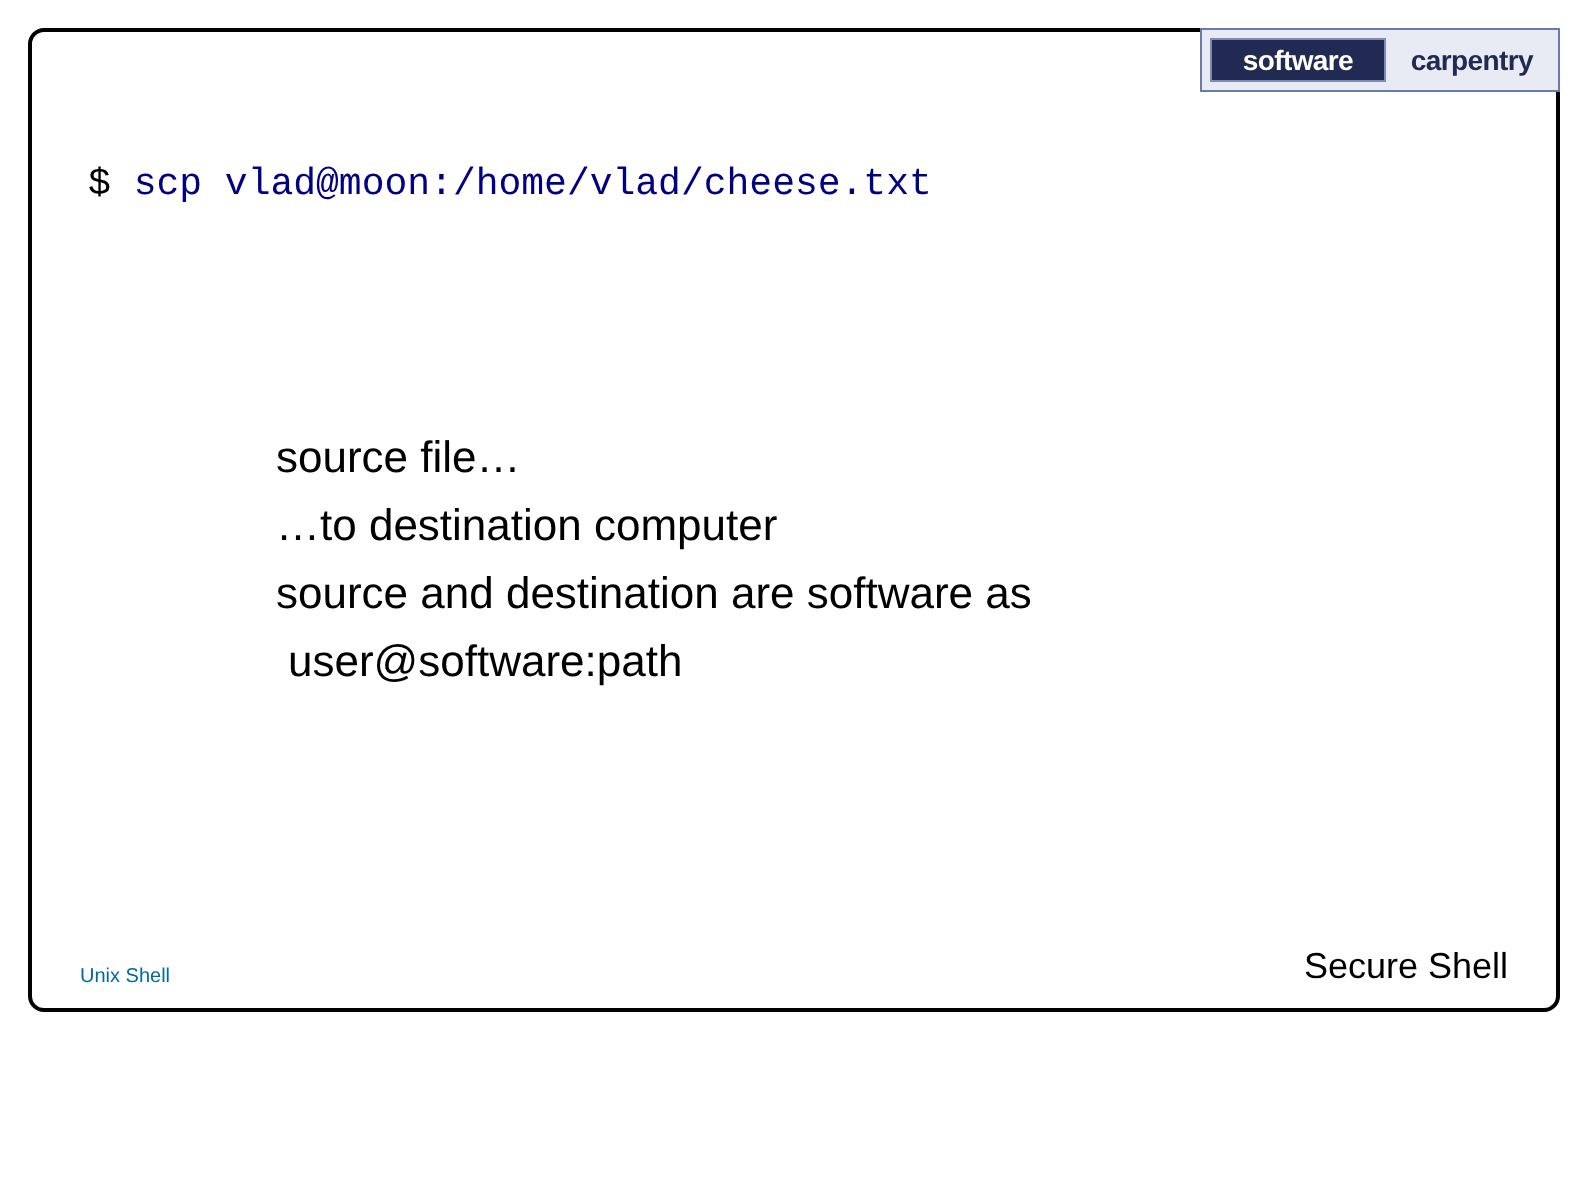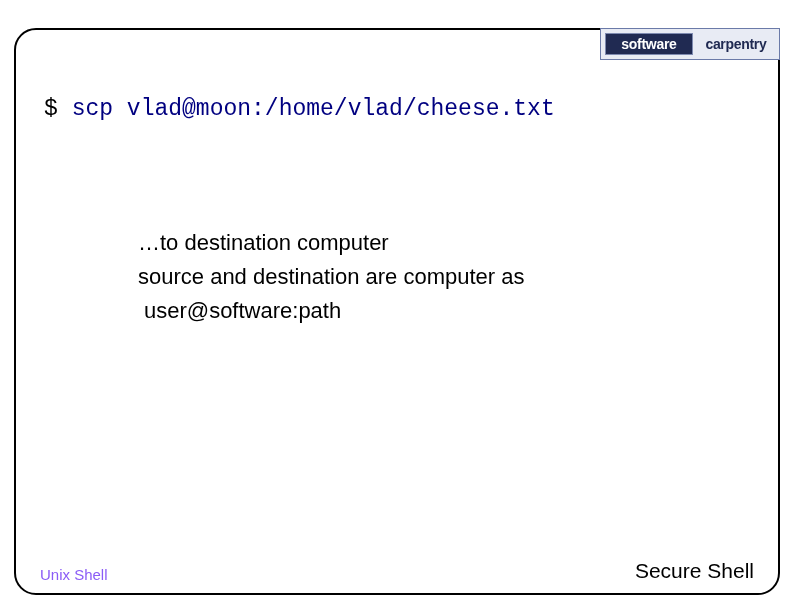--- a/index.html
+++ b/index.html
@@ -2,25 +2,25 @@
 <html><head>
 <meta charset="utf-8">
 <style>
   * { box-sizing: border-box; margin: 0; padding: 0; }
   html, body { width: 794px; height: 595px; overflow: hidden; background: #fff; }
   body { font-family: Arial, Helvetica, sans-serif; position: relative; }
 
   .slide {
     position: absolute;
     left: 14px;
-    top: 28px;
+    top: 14px;
     width: 766px;
-    height: 567px;
+    height: 492px;
     border: 2px solid #000;
-    border-radius: 22px;
+    border-radius: 8px;
     background: #fff;
   }
 
   .logo-box {
     position: absolute;
     top: -2px;
     right: -2px;
     width: 180px;
     height: 32px;
     border: 1px solid #6b7aa8;
@@ -55,21 +55,21 @@
     justify-content: center;
     letter-spacing: -0.3px;
     text-align: right;
   }
 
   .cmd {
     position: absolute;
     left: 28px;
     top: 62px;
     font-family: "Courier New", Courier, monospace;
-    font-size: 23px;
+    font-size: 19px;
     color: #000080;
     line-height: 1.55;
   }
   .prompt { color: #000; }
   .cmd-line2 { padding-left: 76px; display:block;}
 
   .body-text {
     position: absolute;
     left: 122px;
     top: 196px;
@@ -77,48 +77,49 @@
     font-size: 22px;
     color: #000;
     line-height: 1.55;
   }
   .body-text .indent { padding-left: 6px; display: inline-block; }
 
   .footer-left {
     position: absolute;
     left: 24px;
     bottom: 10px;
-    font-size: 15px;
-    color: #8b5cf6;
+    font-size: 10px;
+    color: #0369a1;
   }
   .footer-right {
     position: absolute;
     right: 24px;
     bottom: 10px;
-    font-size: 21px;
+    font-size: 18px;
     color: #000;
   }
 </style>
 </head>
 <body>
 
 <div class="slide">
 
   <div class="logo-box">
     <div class="logo-word">software</div>
     <div class="logo-word2">carpentry</div>
   </div>
 
   <div class="cmd">
     <span class="prompt">$</span>
     <span>scp vlad@moon:/home/vlad/cheese.txt</span><br>
   </div>
 
   <div class="body-text">
+    <div>source file…</div>
     <div>…to destination computer</div>
-    <div>source and destination are computer as</div>
+    <div>source and destination are software as</div>
     <div><span class="indent">user@software:path</span></div>
   </div>
 
   <div class="footer-left">Unix Shell</div>
   <div class="footer-right">Secure Shell</div>
 
 </div>
 
 </body></html>

